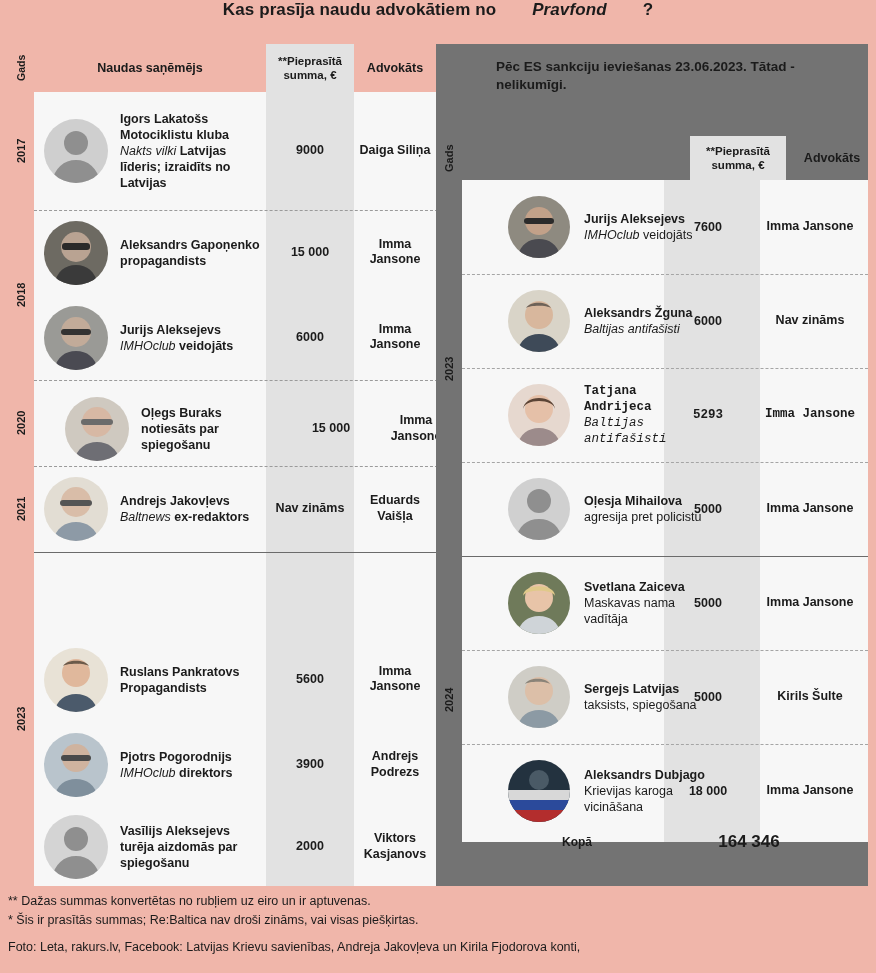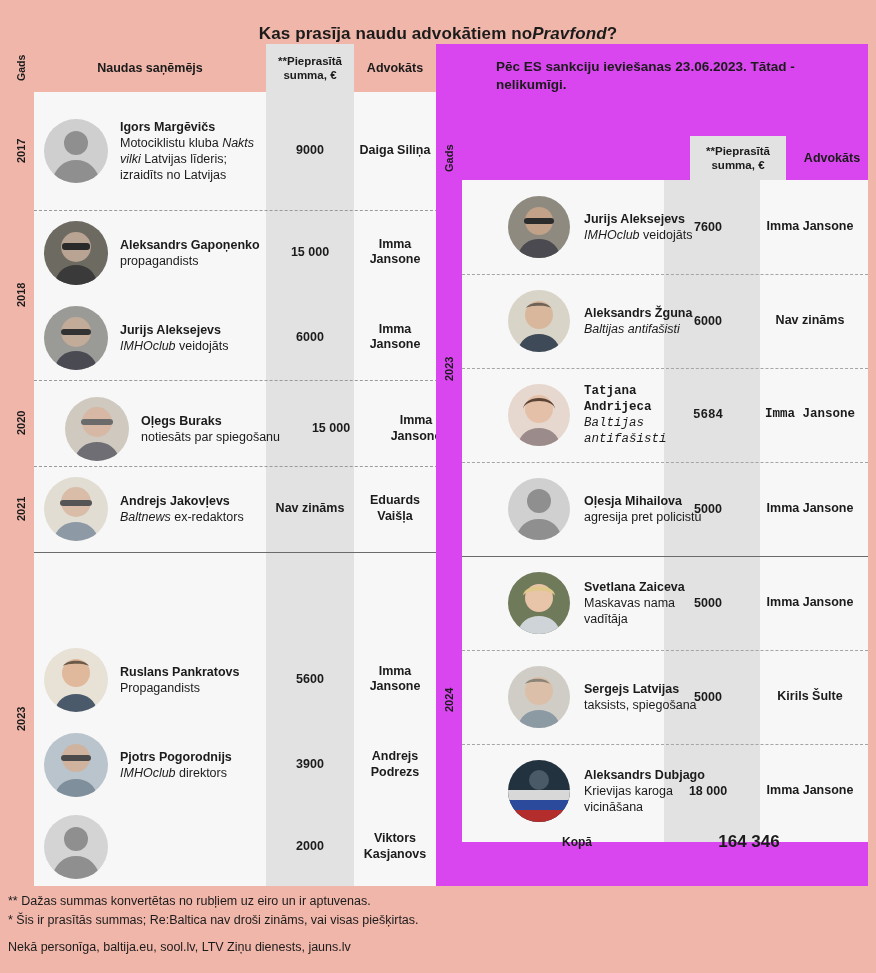--- a/index.html
+++ b/index.html
@@ -9,22 +9,22 @@
     background: #f0b6aa;
     font-family: "Liberation Sans", sans-serif;
     color: #1b1b1b;
     overflow: hidden;
   }
   .page { position: relative; width: 876px; height: 973px; }
 
   
   .title {
     position: absolute; left: 0; top: 0; width: 876px; height: 44px;
-    display: flex; align-items: flex-end; justify-content: center;
-    font-size: 17px; font-weight: bold; letter-spacing: .1px;
+    display: flex; align-items: flex-start; justify-content: center;
+    font-size: 17px; font-weight: bold; letter-spacing: .1px; gap: 36px;
   }
   .title .it { font-style: italic; }
 
   
   .left-wrap {
     position: absolute; left: 8px; top: 44px; width: 428px; height: 842px;
     display: flex;
   }
   .yearcol {
     width: 26px; flex: 0 0 26px;
@@ -85,37 +85,37 @@
     position: absolute; left: 10px; top: 50%; transform: translateY(-50%);
     width: 64px; height: 64px; border-radius: 50%;
     overflow: hidden;
   }
   .r-name {
     position: absolute; left: 86px; top: 50%; transform: translateY(-50%);
     width: 142px;
     font-size: 12.5px; line-height: 1.28;
   }
   .r-name b { font-weight: bold; }
-  .r-name .sub { font-weight: normal; }
+  .r-name .sub { font-weight: bold; }
   .r-name .it { font-style: italic; }
   .r-sum {
     position: absolute; left: 232px; top: 50%; transform: translateY(-50%);
     width: 88px; text-align: center;
     font-size: 12.5px; font-weight: bold; line-height: 1.25;
   }
   .r-adv {
     position: absolute; left: 320px; top: 50%; transform: translateY(-50%);
     width: 82px; text-align: center;
     font-size: 12.5px; font-weight: bold; line-height: 1.25;
   }
 
   
   .right-wrap {
     position: absolute; left: 436px; top: 44px; width: 432px; height: 842px;
-    background: #d946ef;
+    background: #737373;
   }
   .rnote {
     position: absolute; left: 60px; top: 14px; width: 360px;
     font-size: 13.5px; font-weight: bold; line-height: 1.35;
   }
   .rhead {
     position: absolute; left: 26px; top: 92px; width: 406px; height: 44px;
   }
   .rh-sum {
     position: absolute; left: 228px; top: 0; width: 96px; height: 44px;
@@ -230,21 +230,21 @@
 
         <div class="lrow" style="top:0px;height:118px;">
           <div class="r-photo">
             <svg class="ph" viewBox="0 0 64 64">
                 <rect width="64" height="64" fill="#cfcfcf"></rect>
                 <circle cx="32" cy="24" r="12" fill="#8f8f8f"></circle>
                 <path d="M8 64c2-15 12-23 24-23s22 8 24 23z" fill="#8f8f8f"></path>
               </svg>
           </div>
           <div class="r-name">
-            <b>Igors Margēvičs</b><br>
+            <b>Igors Lakatošs</b><br>
             <span class="sub">Motociklistu kluba </span><span class="it">Nakts vilki</span><span class="sub"> Latvijas līderis; izraidīts no Latvijas</span>
           </div>
           <div class="r-sum">9000</div>
           <div class="r-adv">Daiga Siliņa</div>
         </div>
 
         <div class="lrow" style="top:118px;height:85px;">
           <div class="r-photo">
             <svg class="ph" viewBox="0 0 64 64">
                 <rect width="64" height="64" fill="#6d6a62"></rect>
@@ -347,20 +347,24 @@
           <div class="r-adv">Andrejs Podrezs</div>
         </div>
 
         <div class="lrow" style="top:716px;height:78px;">
           <div class="r-photo">
             <svg class="ph" viewBox="0 0 64 64">
                 <rect width="64" height="64" fill="#d4d4d4"></rect>
                 <circle cx="32" cy="24" r="12" fill="#8f8f8f"></circle>
                 <path d="M8 64c2-15 12-23 24-23s22 8 24 23z" fill="#8f8f8f"></path>
               </svg>
+          </div>
+          <div class="r-name">
+            <b>Vasīlijs Aleksejevs</b><br>
+            <span class="sub">turēja aizdomās par spiegošanu</span>
           </div>
           <div class="r-sum">2000</div>
           <div class="r-adv">Viktors Kasjanovs</div>
         </div>
 
         <div class="ydiv" style="top:118px;"></div>
         <div class="ydiv" style="top:288px;"></div>
         <div class="ydiv" style="top:374px;"></div>
         <div class="ysolid" style="top:460px;"></div>
       </div>
@@ -424,21 +428,21 @@
               <rect width="62" height="62" fill="#e6d8cf"></rect>
               <circle cx="31" cy="25" r="14" fill="#e5c0a8"></circle>
               <path d="M15 26c0-12 32-12 32 0 0-16-32-16-32 0z" fill="#5b4436"></path>
               <path d="M9 62c3-12 11-18 22-18s19 6 22 18z" fill="#9c8b8b"></path>
             </svg>
         </div>
         <div class="rr-name">
           <b>Tatjana Andrijeca</b><br>
           <span class="it">Baltijas antifašisti</span>
         </div>
-        <div class="rr-sum">5684</div>
+        <div class="rr-sum">5293</div>
         <div class="rr-adv">Imma Jansone</div>
       </div>
 
       <div class="rrow" style="top:282px;height:94px;">
         <div class="rr-photo">
           <svg class="ph" viewBox="0 0 62 62">
               <rect width="62" height="62" fill="#d0d0d0"></rect>
               <circle cx="31" cy="23" r="12" fill="#8f8f8f"></circle>
               <path d="M8 62c2-14 11-21 23-21s21 7 23 21z" fill="#8f8f8f"></path>
             </svg>
@@ -515,16 +519,16 @@
   <div class="total">
     <div class="total-label">Kopā</div>
     <div class="total-value">164 346</div>
   </div>
 
   <div class="notes">
     <div>** Dažas summas konvertētas no rubļiem uz eiro un ir aptuvenas.</div>
     <div>* Šis ir prasītās summas; Re:Baltica nav droši zināms, vai visas piešķirtas.</div>
   </div>
   <div class="credits">
-    <div>Nekā personīga, baltija.eu, sool.lv, LTV Ziņu dienests, jauns.lv</div>
+    <div>Foto: Leta, rakurs.lv, Facebook: Latvijas Krievu savienības, Andreja Jakovļeva un Kirila Fjodorova konti,</div>
   </div>
 
 </div>
 
 </body></html>

